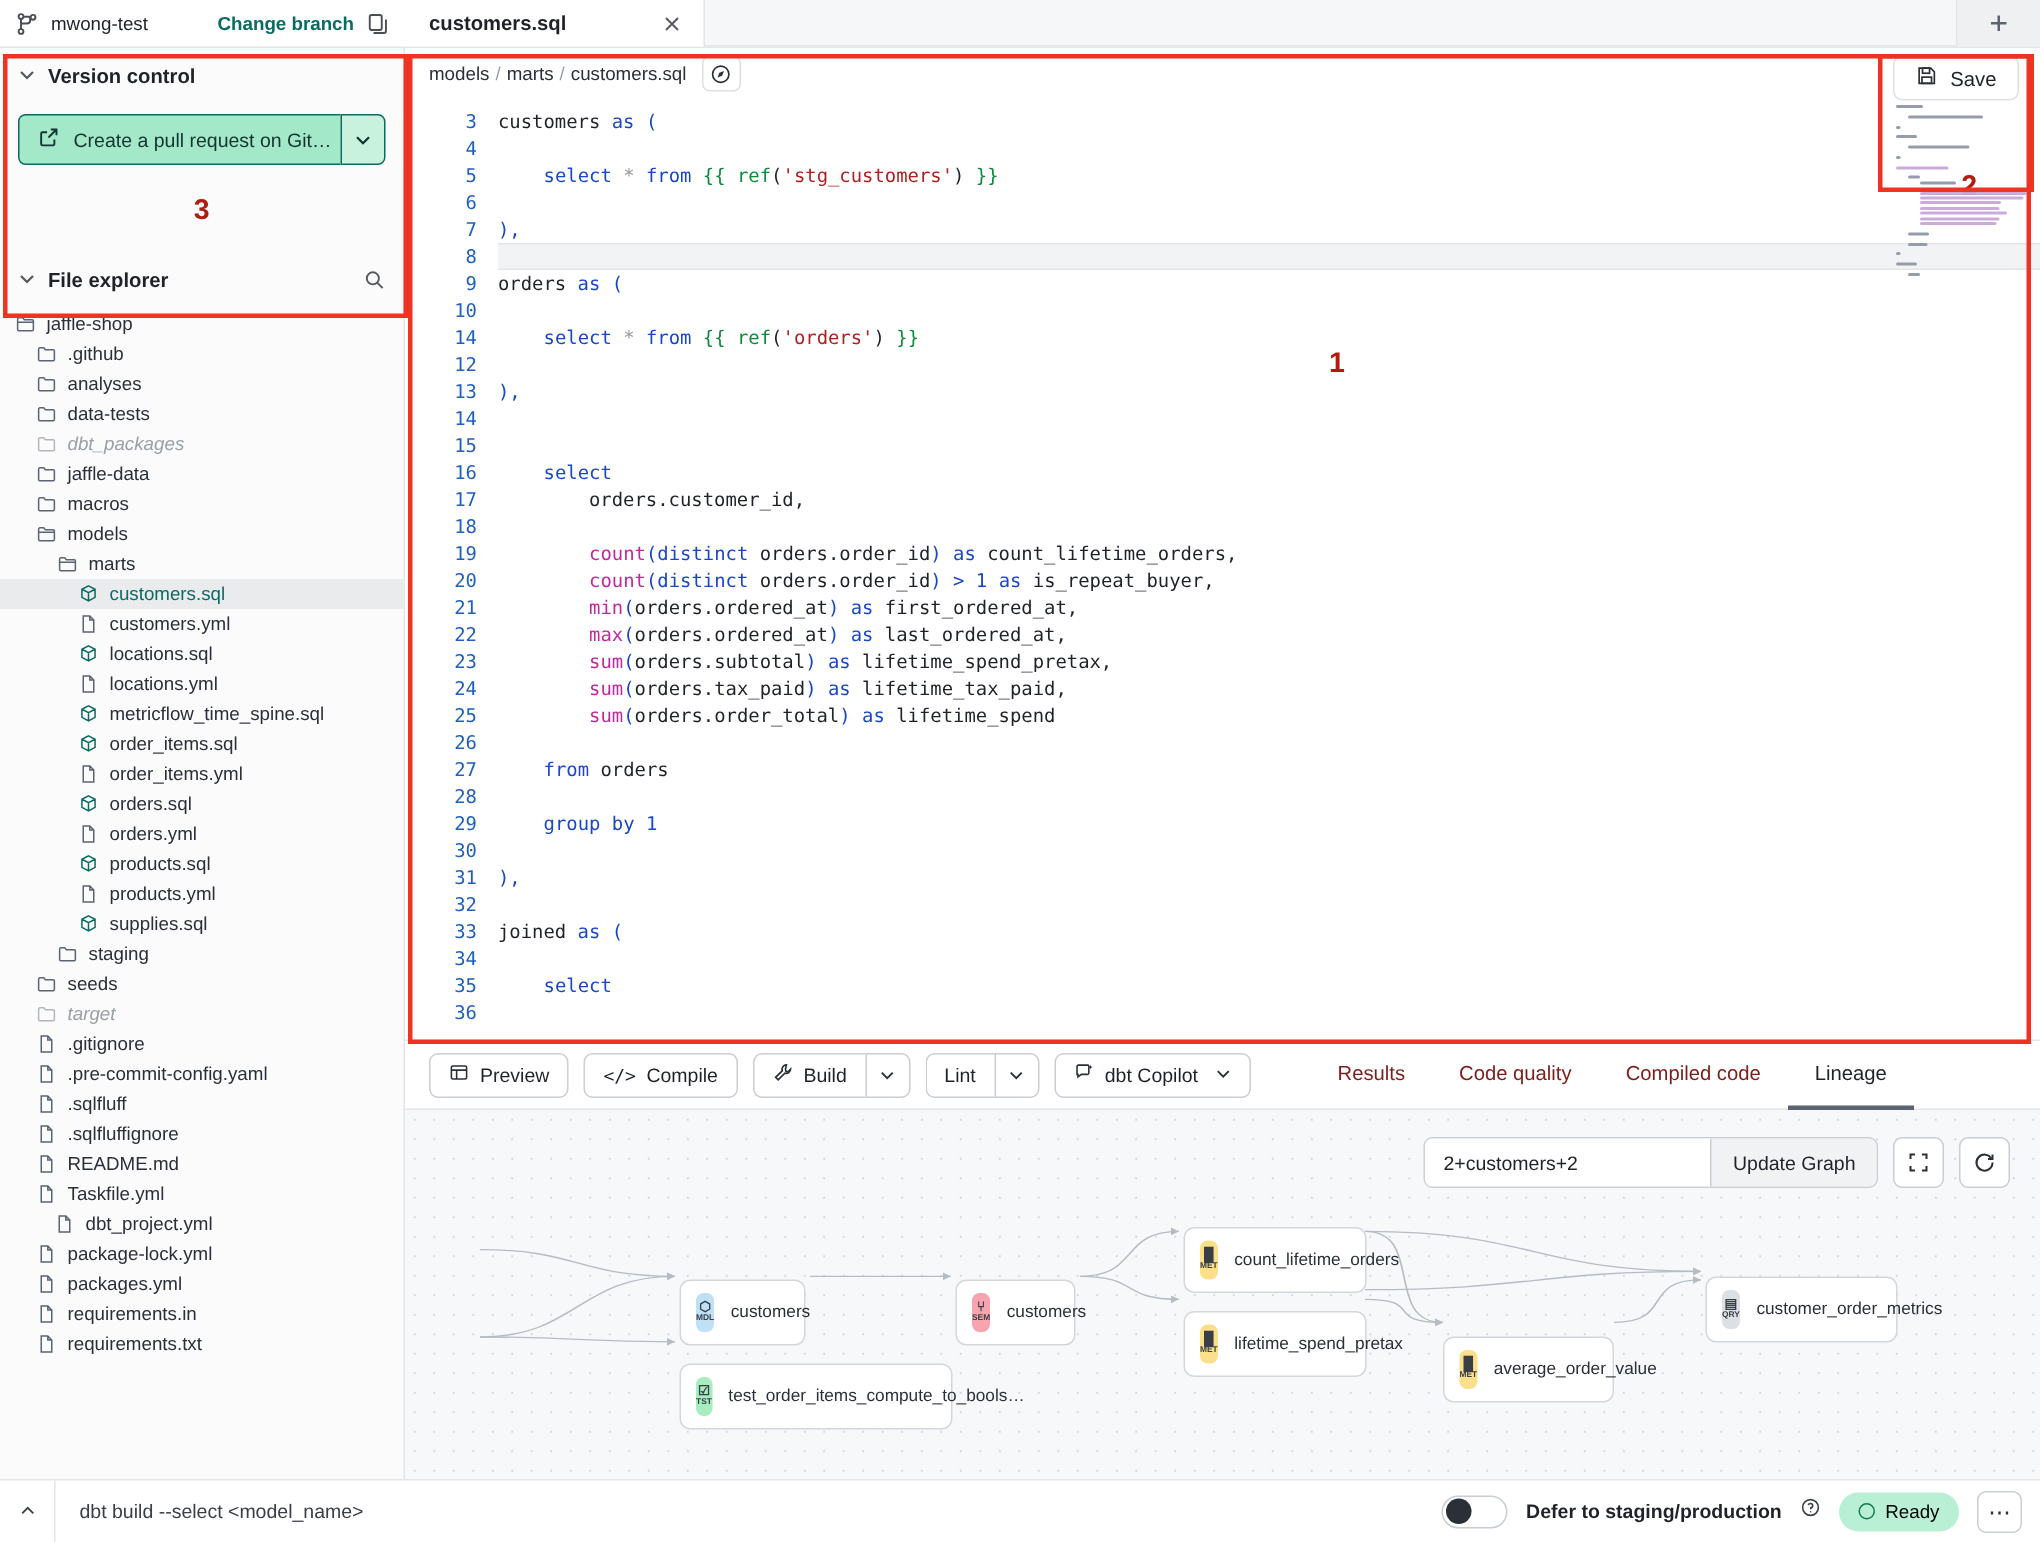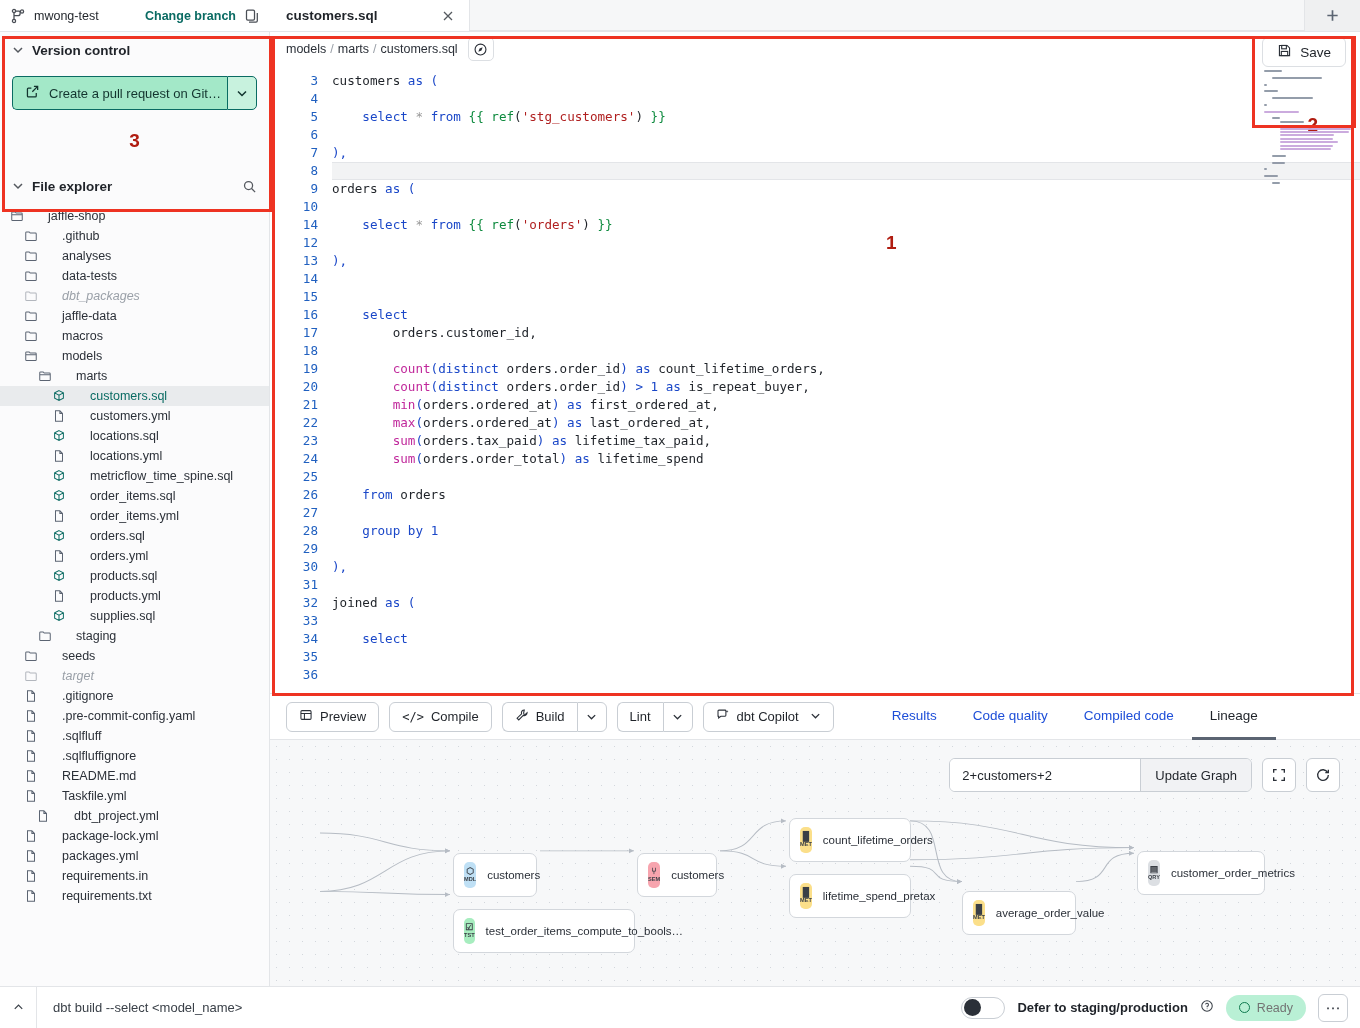--- a/index.html
+++ b/index.html
@@ -60,21 +60,21 @@
     width: 30px; background: #c8f2de; border: 1px solid #0a6b63; border-radius: 0 5px 5px 0;
     display: flex; align-items: center; justify-content: center; cursor: pointer;
   }
   .anno-3 {
     position: absolute; left: 0; right: 0; top: 98px; text-align: center;
     font-size: 19px; font-weight: 700; color: #b01c10;
   }
   .fe-section { flex: 1; display: flex; flex-direction: column; min-height: 0; }
   .tree { flex: 1; overflow: hidden; padding: 2px 0 6px 0; }
   .row {
-    display: flex; align-items: center; gap: 24px; height: 20px; font-size: 12.5px;
+    display: flex; align-items: center; gap: 7px; height: 20px; font-size: 12.5px;
     color: #2b3038; white-space: nowrap; cursor: pointer; padding-right: 8px;
   }
   .row.sel { background: #e9ebed; }
   .row.sel .lbl { color: #0a6b63; }
   .row.muted .lbl { color: #9aa0a8; font-style: italic; }
   .row.muted svg { opacity: .45; }
   .ico { width: 14px; height: 14px; flex: 0 0 14px; }
 
   
   .main { flex: 1; display: flex; flex-direction: column; min-width: 0; background: #fff; }
@@ -116,21 +116,21 @@
   .btn {
     display: flex; align-items: center; gap: 7px; height: 30px; padding: 0 12px;
     border: 1px solid #c9ced4; border-radius: 6px; background: #fff;
     font-size: 13px; color: #1f2329; cursor: pointer; white-space: nowrap; margin-right: 10px;
   }
   .split { display: flex; margin-right: 10px; }
   .split .btn { margin-right: 0; border-radius: 6px 0 0 6px; border-right: none; }
   .split .cap { width: 30px; border: 1px solid #c9ced4; border-radius: 0 6px 6px 0; display: flex; align-items: center; justify-content: center; background: #fff; cursor: pointer; }
   .tabs-right { display: flex; align-items: stretch; height: 46px; margin-left: 30px; }
   .rtab {
-    display: flex; align-items: center; padding: 0 18px; font-size: 13.5px; color: #1d4ed8;
+    display: flex; align-items: center; padding: 0 18px; font-size: 13.5px; color: #7f1d1d;
     cursor: pointer; border-bottom: 3px solid transparent;
   }
   .rtab.active { color: #1f2329; border-bottom-color: #5b6472; }
 
   
   .lineage { flex: 1; position: relative; background: #f7f8f9; overflow: hidden;
     background-image: radial-gradient(#d3d7dc 0.9px, transparent 0.9px);
     background-size: 13px 13px; }
   .graph-ctl { position: absolute; right: 20px; top: 18px; display: flex; align-items: center; gap: 10px; z-index: 5; }
   .gsearch { display: flex; height: 34px; border: 1px solid #c9ced4; border-radius: 6px; overflow: hidden; background: #fff; }
@@ -153,21 +153,21 @@
   
   .statusbar { height: 42px; flex: 0 0 42px; display: flex; align-items: center; background: #fff; border-top: 1px solid #e3e5e8; }
   .sb-caret { width: 36px; display: flex; align-items: center; justify-content: center; cursor: pointer; }
   .sb-cmd { flex: 1; padding-left: 16px; border-left: 1px solid #e3e5e8; font-size: 13px; color: #3a4048; align-self: stretch; display: flex; align-items: center; }
   .sb-right { display: flex; align-items: center; gap: 12px; padding-right: 12px; }
   .toggle { width: 44px; height: 22px; border-radius: 11px; background: #fff; border: 1px solid #c9ced4; display: flex; align-items: center; padding: 2px; cursor: pointer; }
   .toggle .knob { width: 17px; height: 17px; border-radius: 50%; background: #2b3038; }
   .defer-lbl { font-size: 13px; font-weight: 700; color: #1f2329; }
   .ready {
     display: flex; align-items: center; gap: 7px; height: 26px; padding: 0 13px;
-    background: #b9f0d5; border-radius: 13px; font-size: 12.5px; color: #737373;
+    background: #b9f0d5; border-radius: 13px; font-size: 12.5px; color: #000000;
   }
   .dot-ring { width: 11px; height: 11px; border-radius: 50%; border: 1.6px solid #0f7a4f; }
   .ellipsis-btn { width: 30px; height: 28px; border: 1px solid #c9ced4; border-radius: 6px;
      display: flex; align-items: center; justify-content: center; background: #fff; cursor: pointer; font-size: 15px; color: #2b3038; }
 
   
   .anno-box { position: absolute; border: 3px solid #ee3322; pointer-events: none; z-index: 30; }
   #anno-box-1 { left: 272px; top: 36px; width: 1082px; height: 660px; }
   #anno-box-2 { left: 1252px; top: 36px; width: 104px; height: 92px; }
   #anno-box-3 { left: 2px;  top: 36px; width: 270px; height: 176px; }
@@ -558,20 +558,21 @@
               <div class="cl"><span class="kw">),</span></div>
               <div class="cl">&nbsp;</div>
               <div class="cl">&nbsp;</div>
               <div class="cl">    <span class="kw">select</span></div>
               <div class="cl">        orders.customer_id,</div>
               <div class="cl">&nbsp;</div>
               <div class="cl">        <span class="fn">count</span><span class="kw">(</span><span class="kw">distinct</span> orders.order_id<span class="kw">)</span> <span class="kw">as</span> count_lifetime_orders,</div>
               <div class="cl">        <span class="fn">count</span><span class="kw">(</span><span class="kw">distinct</span> orders.order_id<span class="kw">)</span> <span class="kw">&gt;</span> <span class="num">1</span> <span class="kw">as</span> is_repeat_buyer,</div>
               <div class="cl">        <span class="fn">min</span><span class="kw">(</span>orders.ordered_at<span class="kw">)</span> <span class="kw">as</span> first_ordered_at,</div>
               <div class="cl">        <span class="fn">max</span><span class="kw">(</span>orders.ordered_at<span class="kw">)</span> <span class="kw">as</span> last_ordered_at,</div>
+              <div class="cl">        <span class="fn">sum</span><span class="kw">(</span>orders.subtotal<span class="kw">)</span> <span class="kw">as</span> lifetime_spend_pretax,</div>
               <div class="cl">        <span class="fn">sum</span><span class="kw">(</span>orders.tax_paid<span class="kw">)</span> <span class="kw">as</span> lifetime_tax_paid,</div>
               <div class="cl">        <span class="fn">sum</span><span class="kw">(</span>orders.order_total<span class="kw">)</span> <span class="kw">as</span> lifetime_spend</div>
               <div class="cl">&nbsp;</div>
               <div class="cl">    <span class="kw">from</span> orders</div>
               <div class="cl">&nbsp;</div>
               <div class="cl">    <span class="kw">group</span> <span class="kw">by</span> <span class="num">1</span></div>
               <div class="cl">&nbsp;</div>
               <div class="cl"><span class="kw">),</span></div>
               <div class="cl">&nbsp;</div>
               <div class="cl">joined <span class="kw">as</span> <span class="kw">(</span></div>

